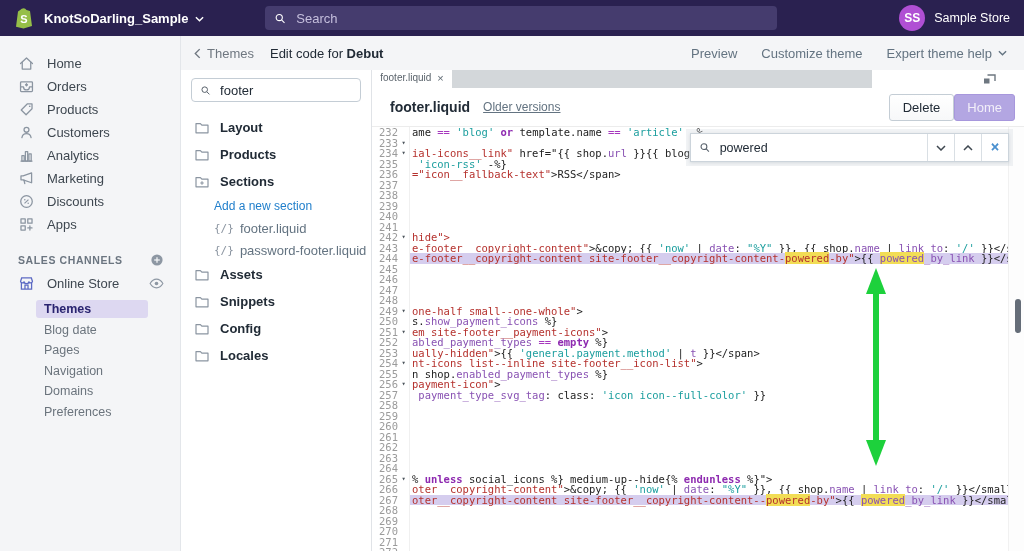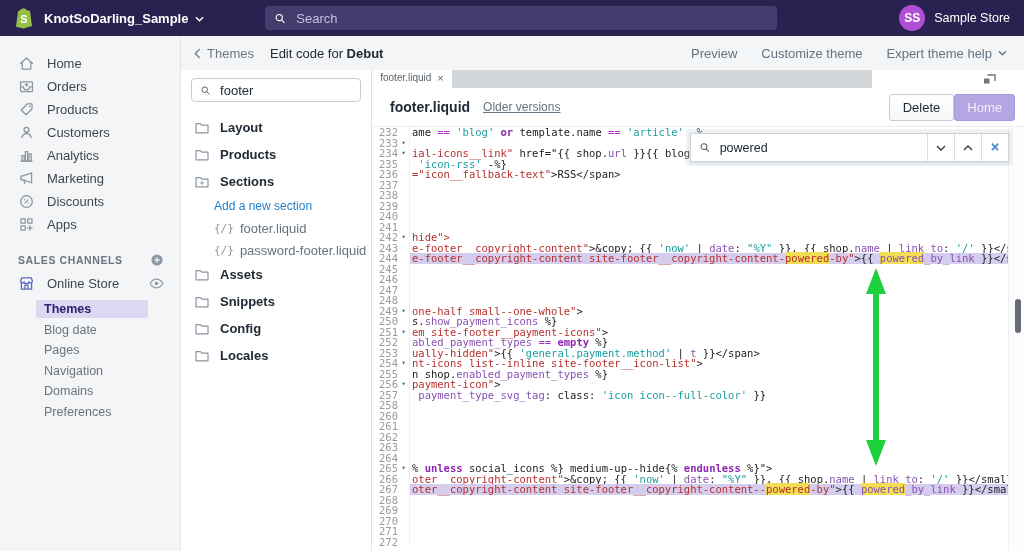--- a/index.html
+++ b/index.html
@@ -512,20 +512,25 @@
                 <span class="ln">257</span>
                 <span class="fold"></span>
                 <span class="codetx"><span class="tk-t"> </span><span class="tk-v">payment_type_svg_tag</span><span class="tk-t">: class: </span><span class="tk-s">'icon icon--full-color'</span><span class="tk-t"> }}</span></span>
               </div>
               <div class="cl">
                 <span class="ln">258</span>
                 <span class="fold"></span>
                 <span class="codetx"></span>
               </div>
               <div class="cl">
+                <span class="ln">259</span>
+                <span class="fold"></span>
+                <span class="codetx"></span>
+              </div>
+              <div class="cl">
                 <span class="ln">260</span>
                 <span class="fold"></span>
                 <span class="codetx"></span>
               </div>
               <div class="cl">
                 <span class="ln">261</span>
                 <span class="fold"></span>
                 <span class="codetx"></span>
               </div>
               <div class="cl">

